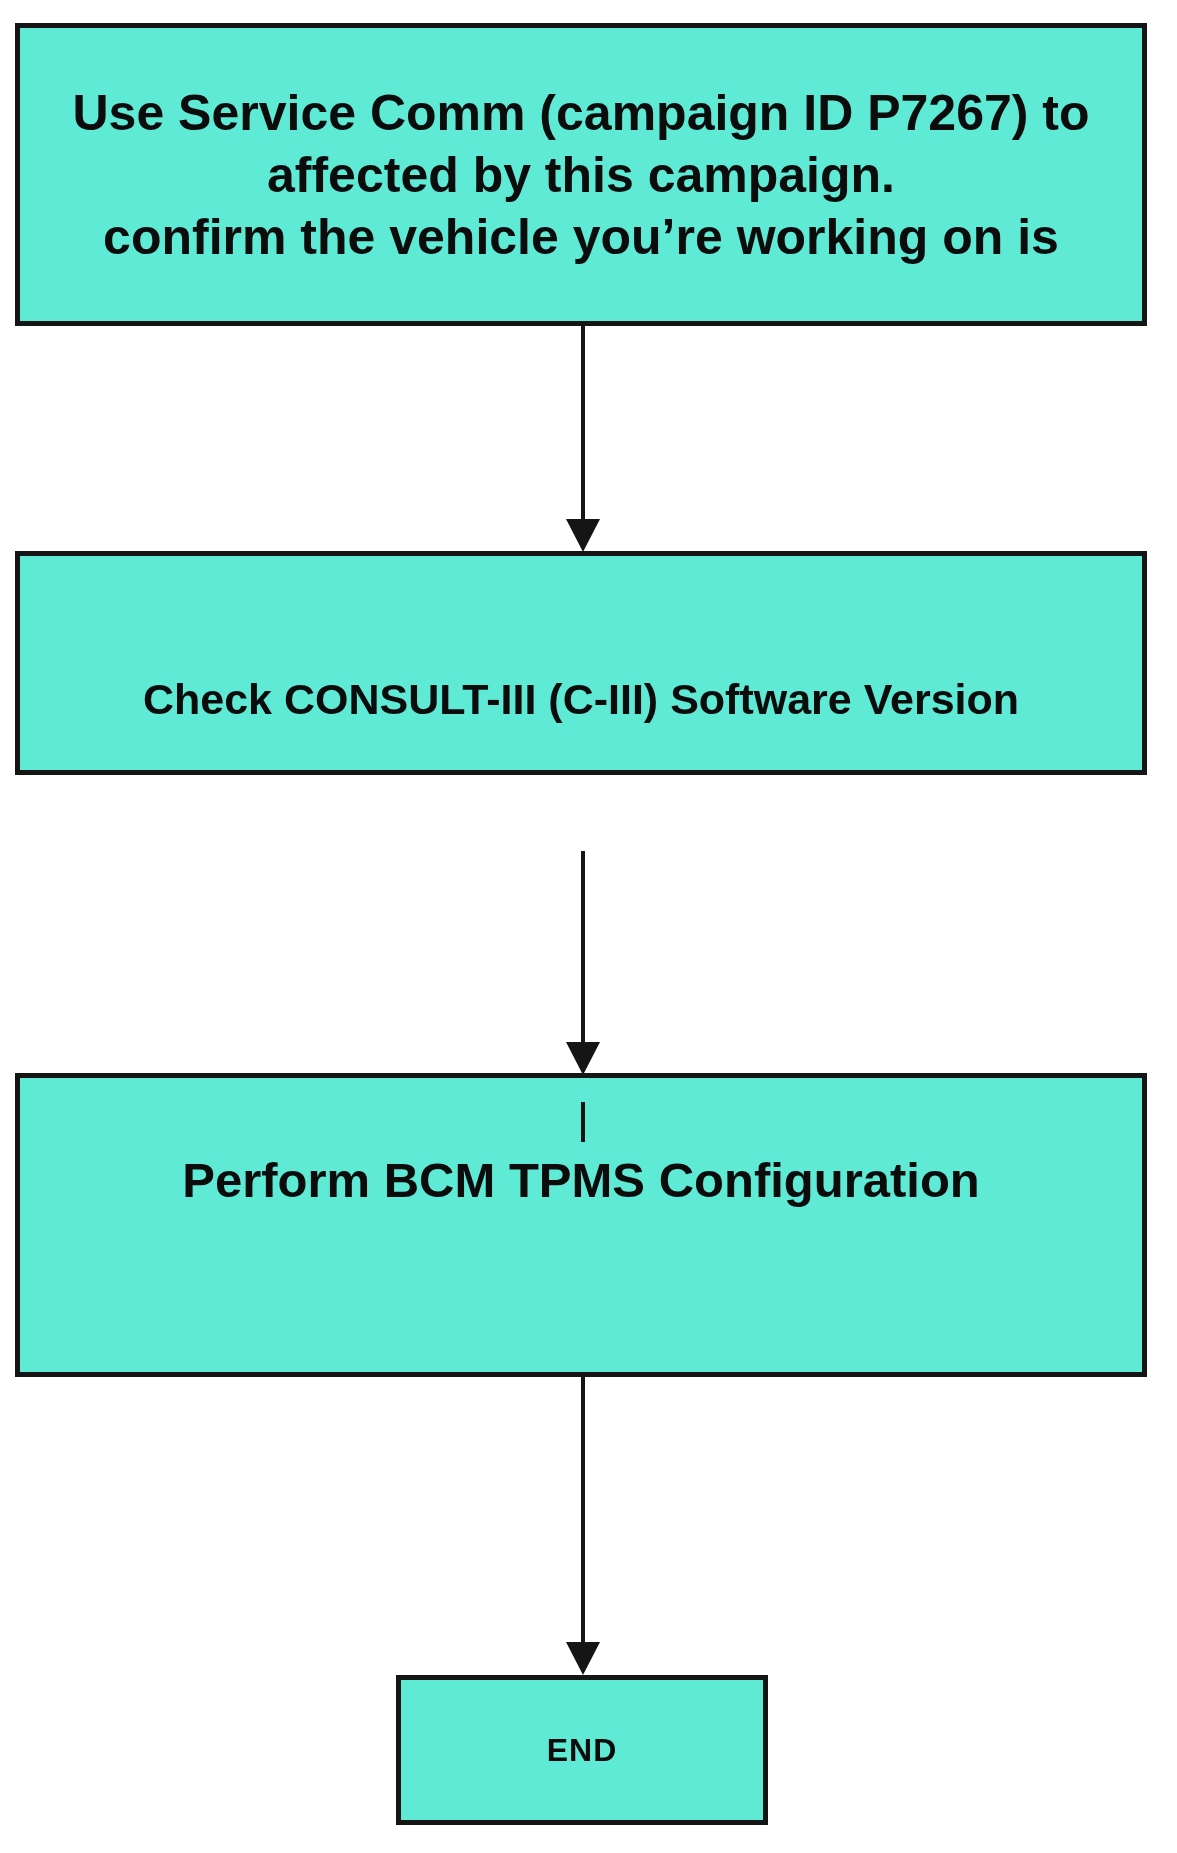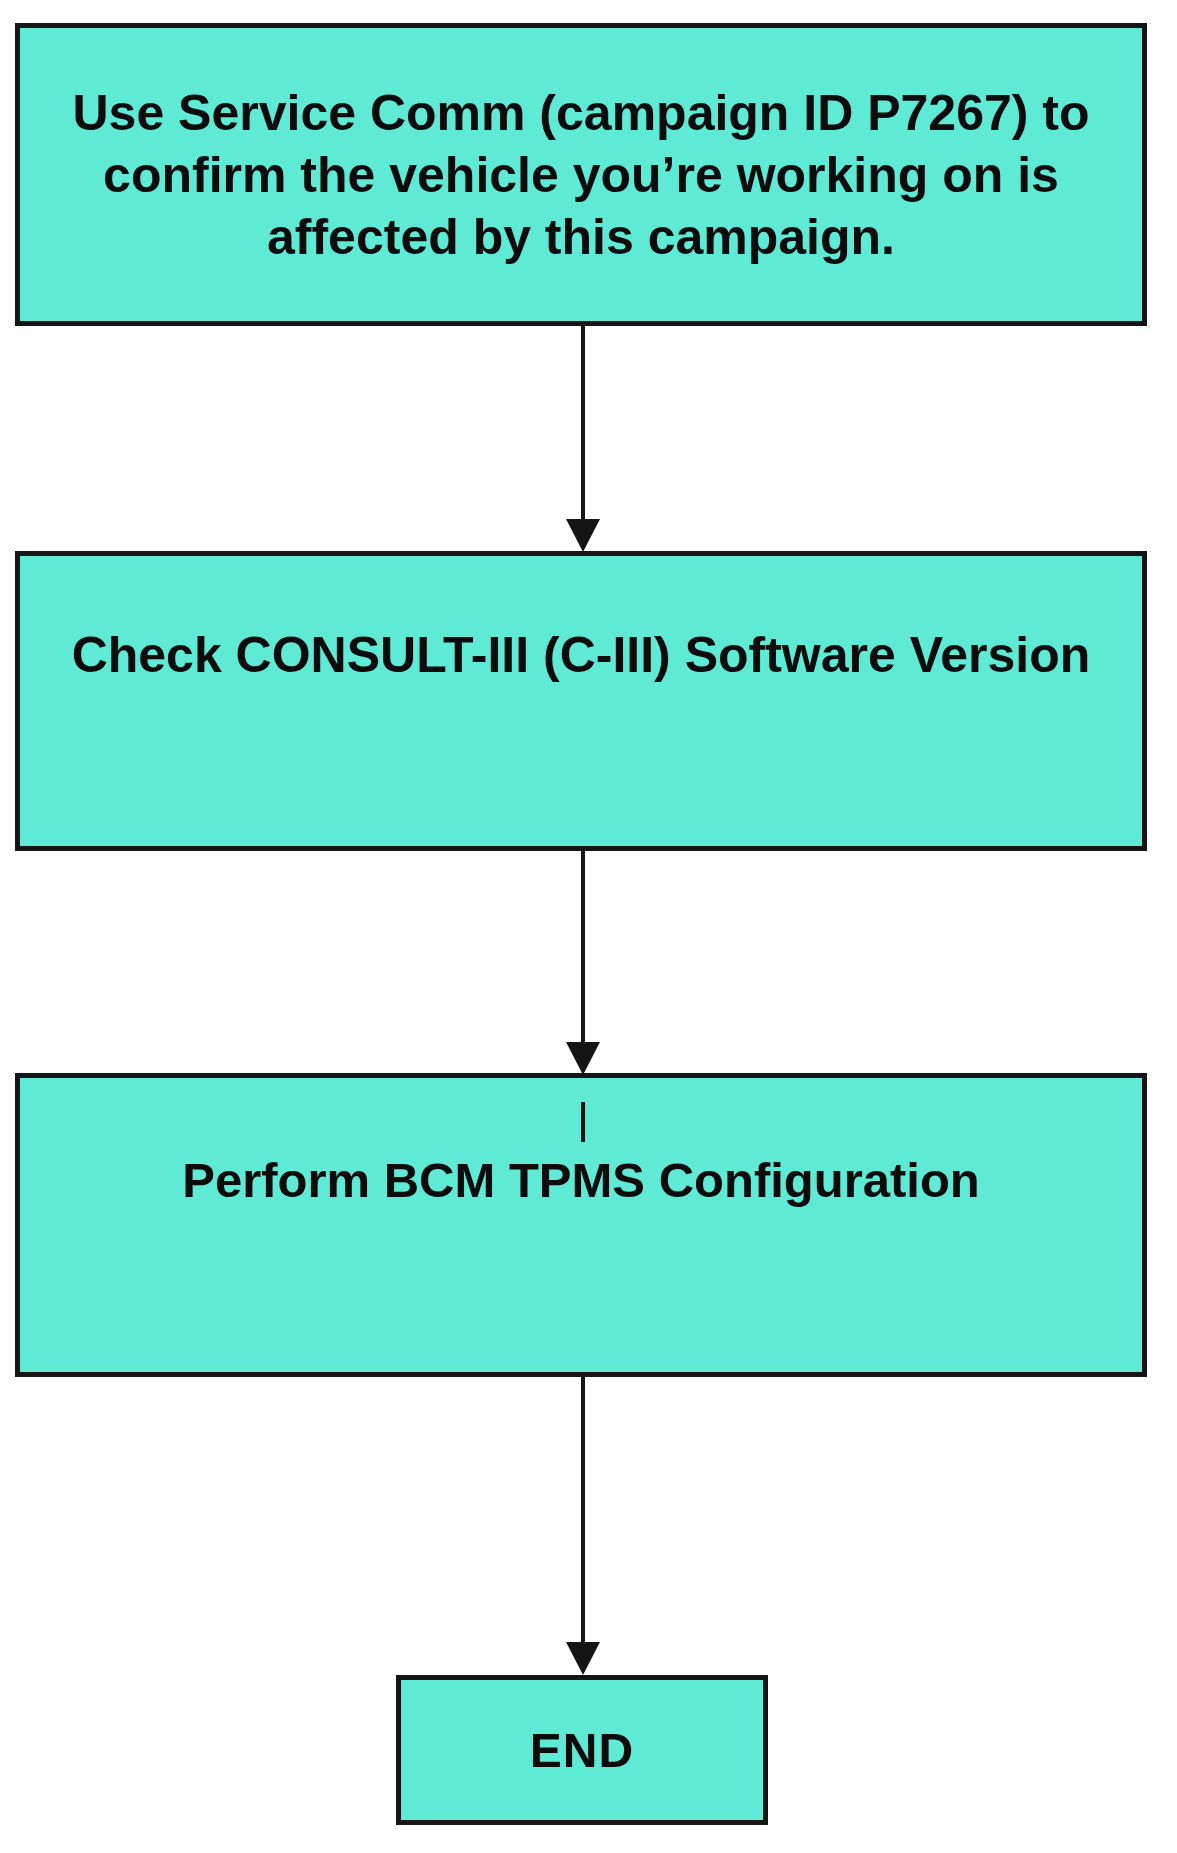--- a/index.html
+++ b/index.html
@@ -33,39 +33,40 @@
     top: 23px;
     width: 1132px;
     height: 303px;
     font-size: 50px;
     line-height: 62px;
   }
   .node-2 {
     left: 15px;
     top: 551px;
     width: 1132px;
-    height: 300px;
-    font-size: 50px;
+    height: 224px;
+    font-size: 43px;
+    align-items: flex-end;
   }
   .node-2 .node-label { transform: translateY(-46px); }
   .node-3 {
     left: 15px;
     top: 1073px;
     width: 1132px;
     height: 304px;
     font-size: 49px;
     text-align: right;
   }
   .node-3 .node-label { transform: translateY(-45px); }
   .node-end {
     left: 396px;
     top: 1675px;
     width: 372px;
     height: 150px;
-    font-size: 48px;
+    font-size: 32px;
     letter-spacing: 1px;
   }
   .connector-line {
     position: absolute;
     width: 4px;
     background: #151515;
   }
   .line-1 { left: 581px; top: 326px;  height: 194px; }
   .line-2 { left: 581px; top: 851px;  height: 192px; }
   .line-3 { left: 581px; top: 1377px; height: 266px; }
@@ -90,22 +91,22 @@
   }
 </style>
 </head>
 <body>
 
 <div class="stage">
 
   <div class="node node-1">
     <div class="node-label">
       <div>Use Service Comm (campaign ID P7267) to</div>
+      <div>affected by this campaign.</div>
       <div>confirm the vehicle you’re working on is</div>
-      <div>affected by this campaign.</div>
     </div>
   </div>
 
   <div class="connector-line line-1"></div>
   <div class="arrow-head head-1"></div>
 
   <div class="node node-2">
     <div class="node-label">Check CONSULT-III (C-III) Software Version</div>
   </div>
 

